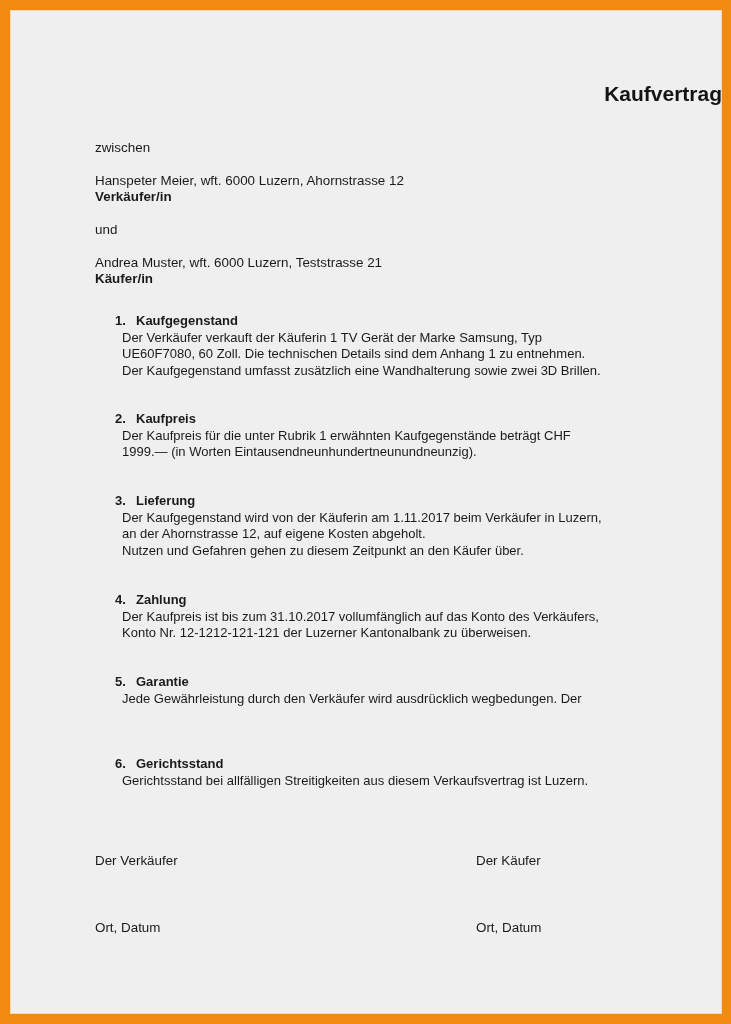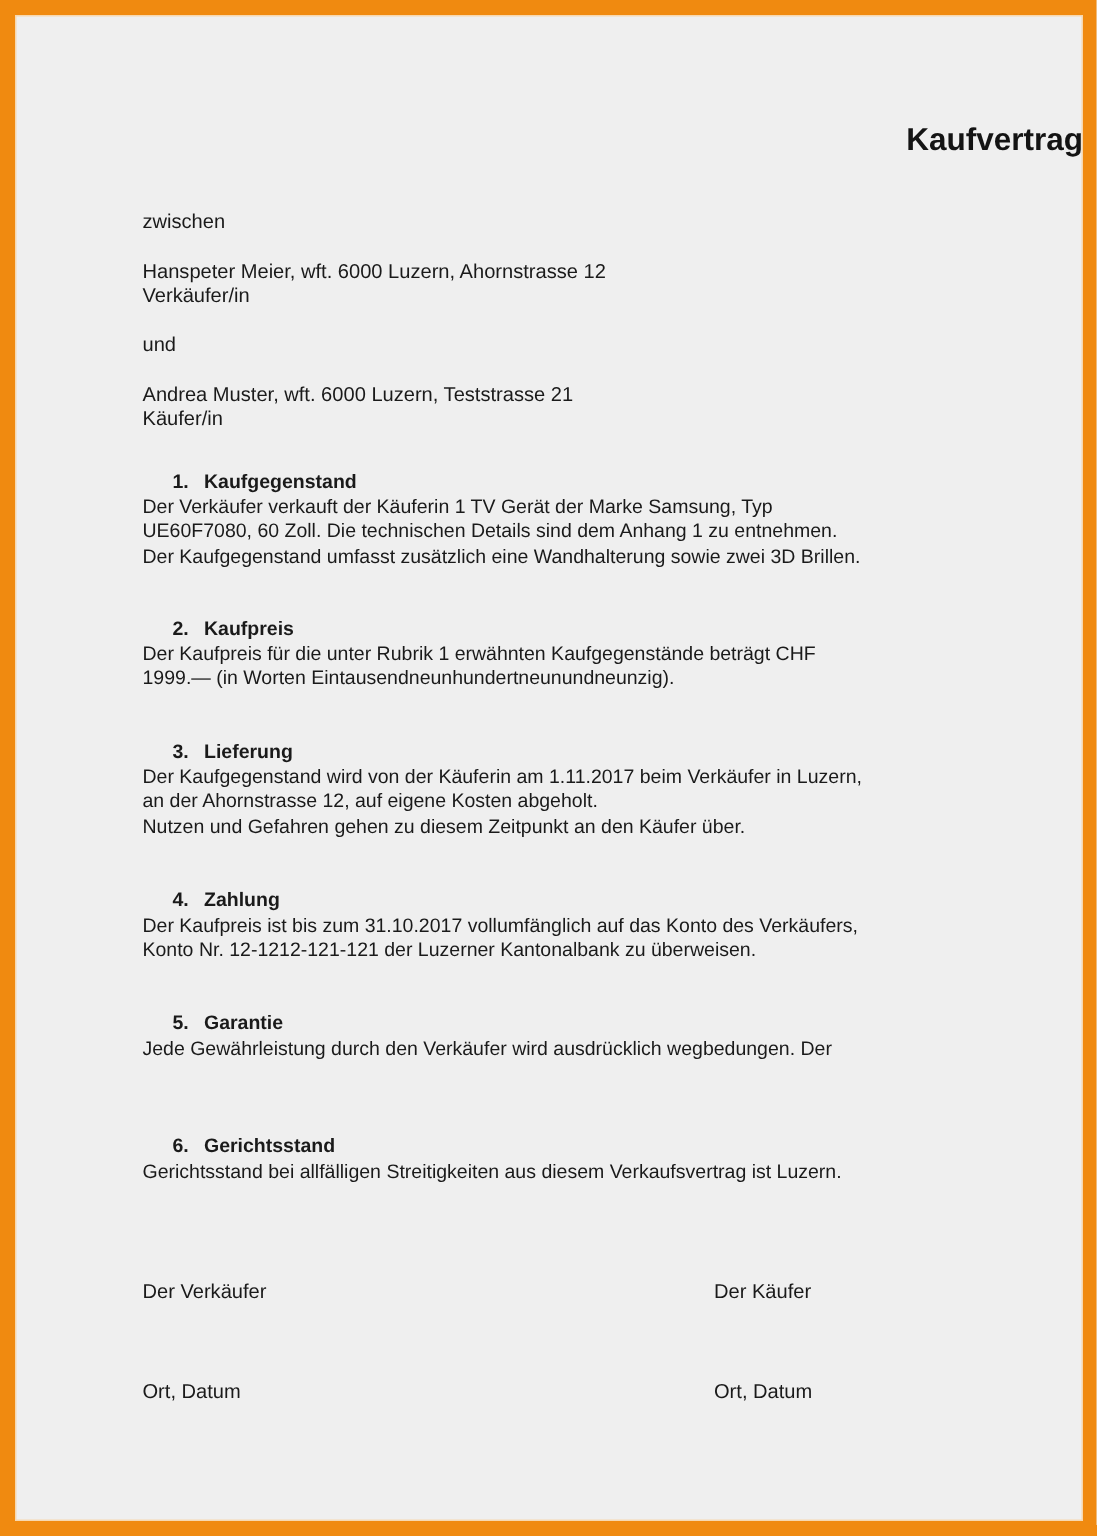--- a/index.html
+++ b/index.html
@@ -16,25 +16,25 @@
       background: #efefef;
       box-shadow: inset 0 0 0 1px #f7d8b0;
     }
     .abs { position: absolute; white-space: nowrap; }
     .title {
       position: absolute; left: 0; right: 0; top: 72px;
       text-align: right; font-weight: bold; font-size: 21px;
       color: #141414;
     }
     .txt { font-size: 13.4px; line-height: 16.5px; }
-    .bold { font-weight: normal; }
+    .bold { font-weight: bold; }
     .block { position: absolute; left: 85px; width: 560px; font-size: 13px; line-height: 16.5px; }
     .block .heading { font-weight: bold; padding-left: 20px; }
     .block .heading .num { display: inline-block; width: 21px; }
-    .block .line { white-space: nowrap; }
+    .block .line { white-space: nowrap; margin-left: 27px; }
   </style>
 </head>
 <body>
 
 <div class="page">
   <div class="title">Kaufvertrag</div>
 
   <div class="abs txt" style="left:85px; top:130px;">zwischen</div>
 
   <div class="abs txt" style="left:85px; top:163px;">Hanspeter Meier, wft. 6000 Luzern, Ahornstrasse 12</div>

